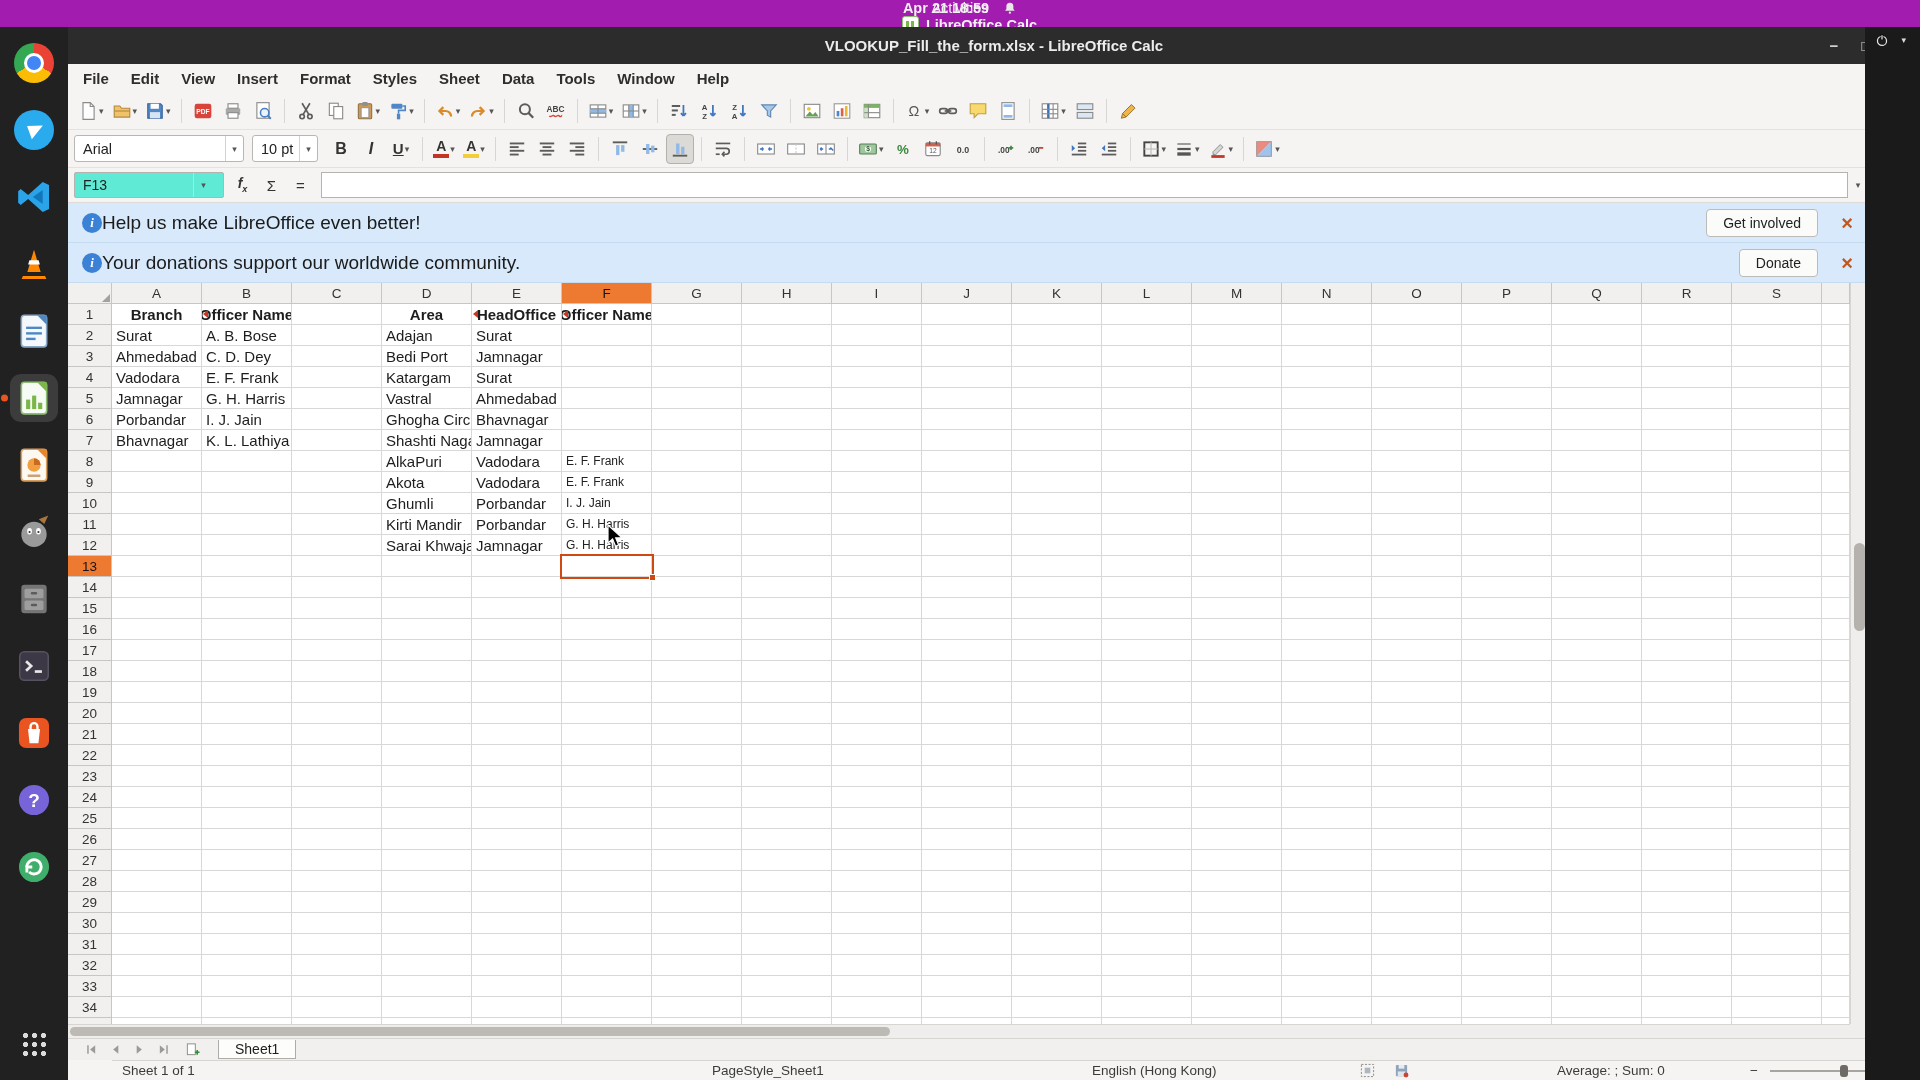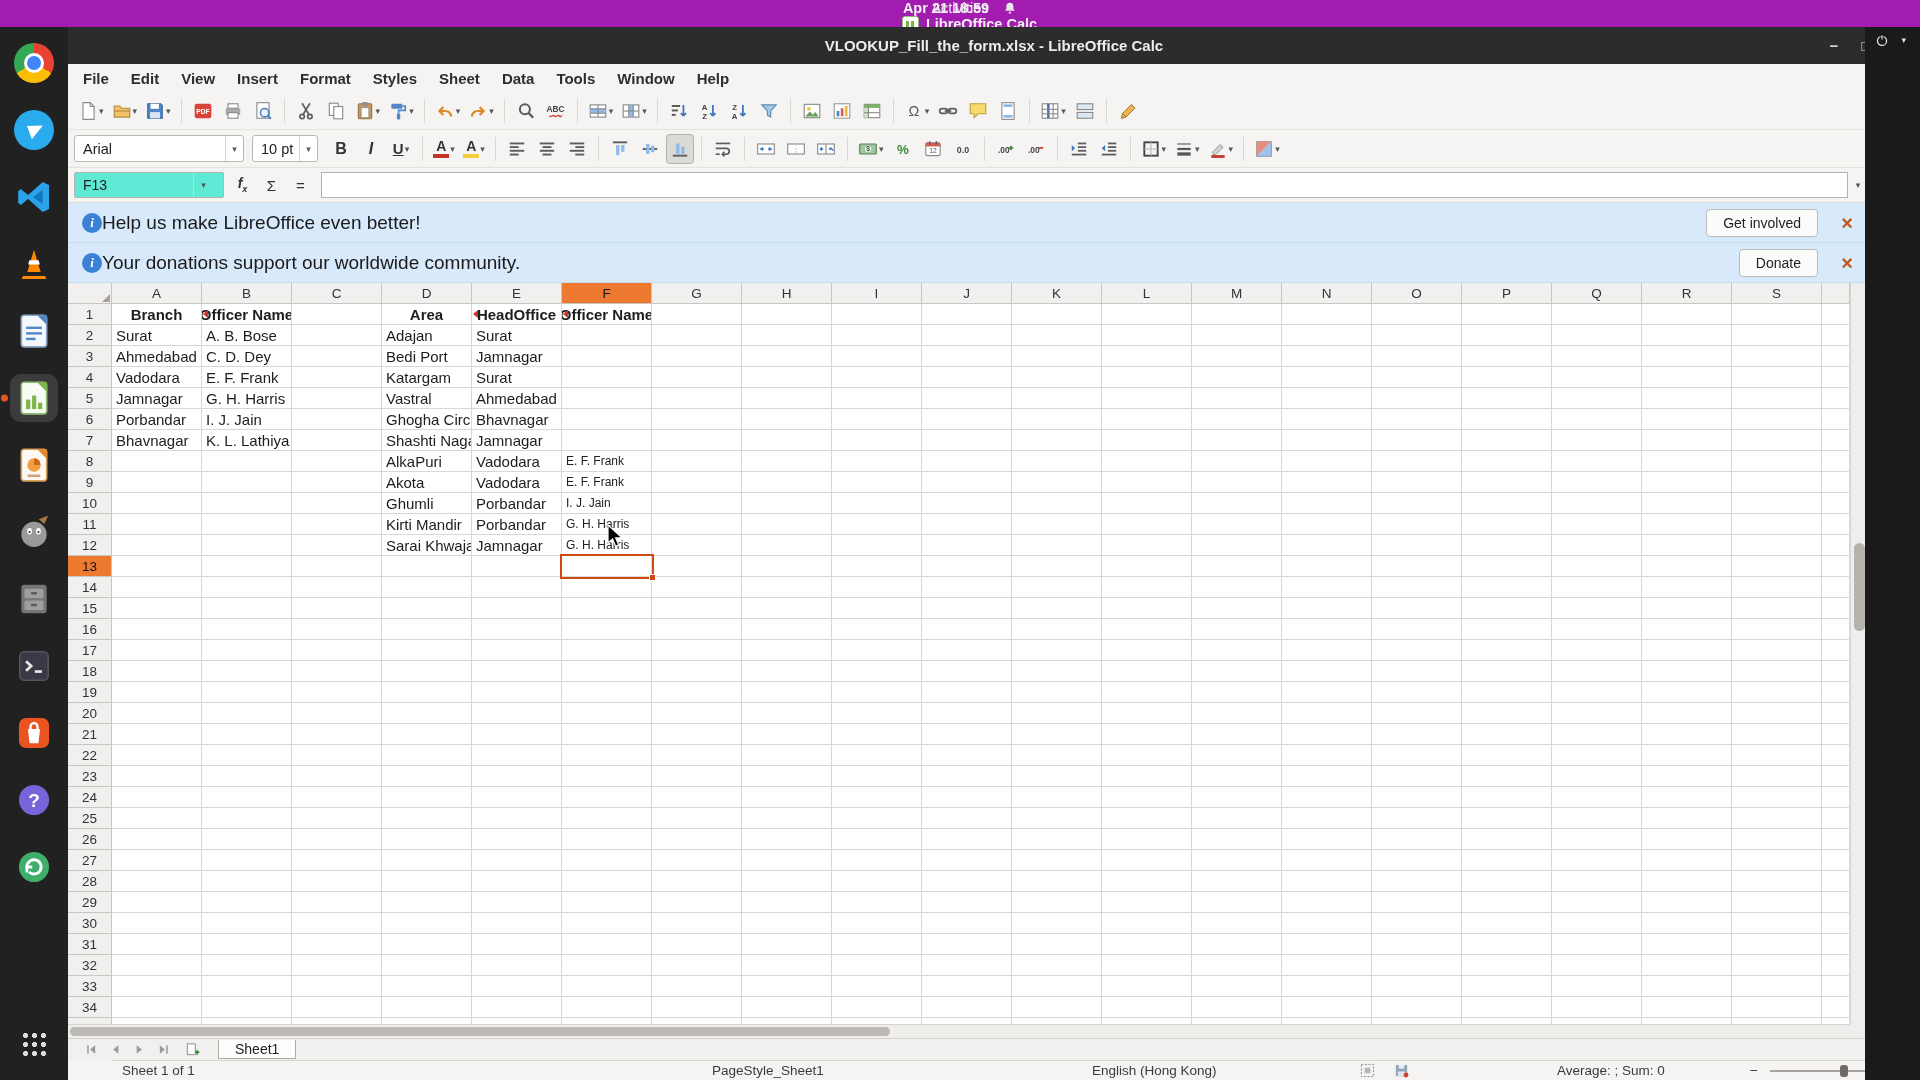--- a/index.html
+++ b/index.html
@@ -6,21 +6,21 @@
   *{box-sizing:border-box;}
   #screen{position:relative;width:1920px;height:1080px;overflow:hidden;background:#1a1a1a;
     font-family:"Liberation Sans",sans-serif;-webkit-font-smoothing:antialiased;}
   svg{display:block}
   svg text{font-family:"Liberation Sans",sans-serif;}
 
   
   #osbar{position:absolute;left:0;top:0;width:1920px;height:27px;background:#a21caf;color:#f0f0f0;
     display:flex;align-items:center;font-size:14.5px;flex-direction:column;}
   #osbar .activities{padding:0 16px;}
-  #osbar .appmenu{display:flex;gap:7px;margin-left:19px;font-weight:bold;}
+  #osbar .appmenu{display:flex;align-items:center;gap:7px;margin-left:19px;font-weight:bold;}
   .mini-calc{width:17px;height:17px;border-radius:3px;background:#fff;border:1px solid #8fbf77;position:relative;display:inline-block;}
   .mini-calc::after{content:"";position:absolute;left:3px;right:3px;bottom:3px;height:8px;
     background:linear-gradient(90deg,#7ab648 0 3px,transparent 3px 5px,#7ab648 5px 8px,transparent 8px 10px,#7ab648 10px 13px);}
   #osbar .clock{position:absolute;left:50%;transform:translateX(-50%);display:flex;align-items:center;gap:14px;font-weight:bold;}
   #osbar .right{margin-left:auto;display:flex;align-items:center;gap:12px;padding-right:14px;}
 
   
   #dock{position:absolute;left:0;top:27px;width:68px;height:1053px;background:rgba(34,34,34,.95);
     display:flex;flex-direction:column;align-items:center;padding-top:12px;gap:19px;}
   .dock-item{width:48px;height:48px;display:flex;align-items:center;justify-content:center;position:relative;flex:0 0 auto;}

